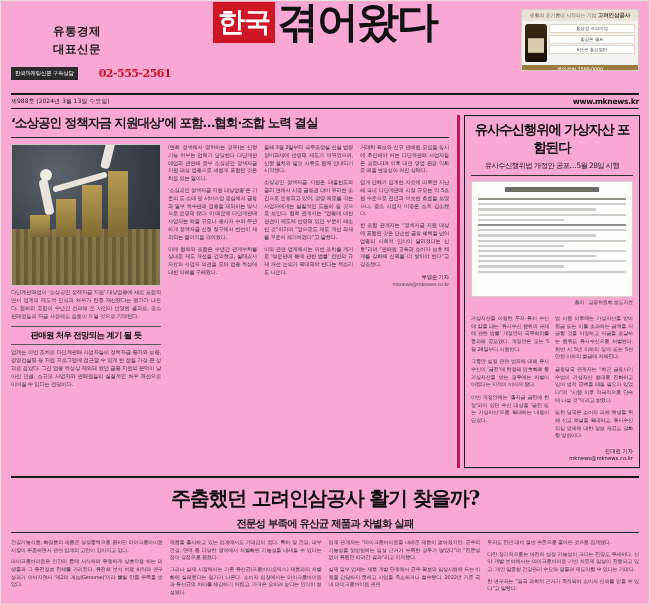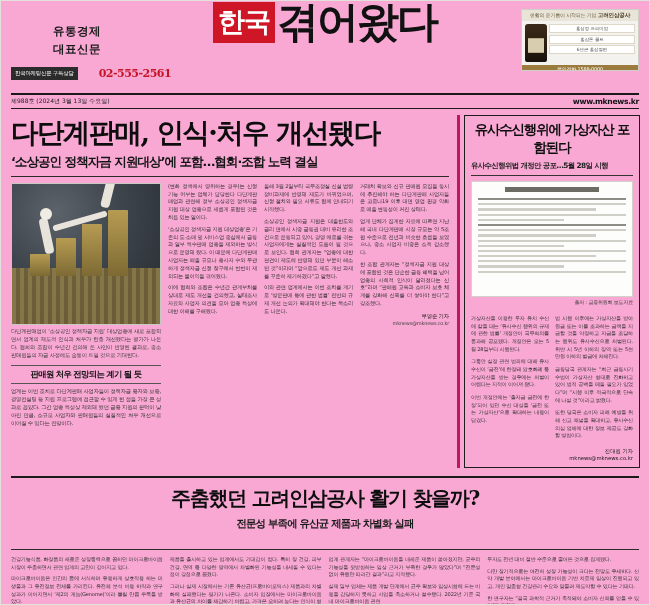--- a/index.html
+++ b/index.html
@@ -332,23 +332,23 @@
     font-family: "DejaVu Serif", "Liberation Serif", serif;
     font-weight: bold;
     font-size: 13.4px;
     letter-spacing: -1.1px;
     text-align: center;
     color: #0f0f0f;
     margin-bottom: 4px;
   }
   .r-sub {
     font-size: 7.4px;
-    font-weight: bold;
+    font-weight: normal;
     letter-spacing: -0.6px;
-    text-align: left;
+    text-align: center;
     color: #1d1d1d;
     border-bottom: 1px solid #333;
     padding-bottom: 4px;
     margin-bottom: 5px;
   }
   .r-doc {
     width: 100%;
     height: 116px;
     background: #fdfdfb;
     border: 1px solid #d2d2cb;
@@ -411,21 +411,21 @@
     text-align: center;
     color: #0e0e0e;
   }
   .bot-sub {
     font-size: 10.4px;
     font-weight: bold;
     letter-spacing: -0.8px;
     text-align: center;
     color: #1b1b1b;
     margin-top: 5px;
-    padding-bottom: 18px;
+    padding-bottom: 1px;
     border-bottom: 1px solid #2a2a2a;
   }
   .bot-cols {
     display: flex;
     gap: 7px;
     margin-top: 6px;
   }
   .bot-cols .bc {
     flex: 1;
     font-size: 5.1px;
@@ -476,21 +476,20 @@
 
   <div class="headrule"></div>
   <div class="issueline">
     <span>제988호 (2024년 3월 13일 수요일)</span>
     <span class="site">www.mknews.kr</span>
   </div>
 
   <div class="main">
 
     <div class="left-col">
-      <div class="headline">다단계판매, 인식·처우 개선됐다</div>
       <div class="subhead">‘소상공인 정책자금 지원대상’에 포함…협회·조합 노력 결실</div>
 
       <div class="lead-wrap">
         <div class="photo-col">
           <div class="photo">
             <div class="coins"></div>
             <div class="stack s1"></div>
             <div class="stack s2"></div>
             <div class="stack s3"></div>
             <div class="stack s4"></div>

